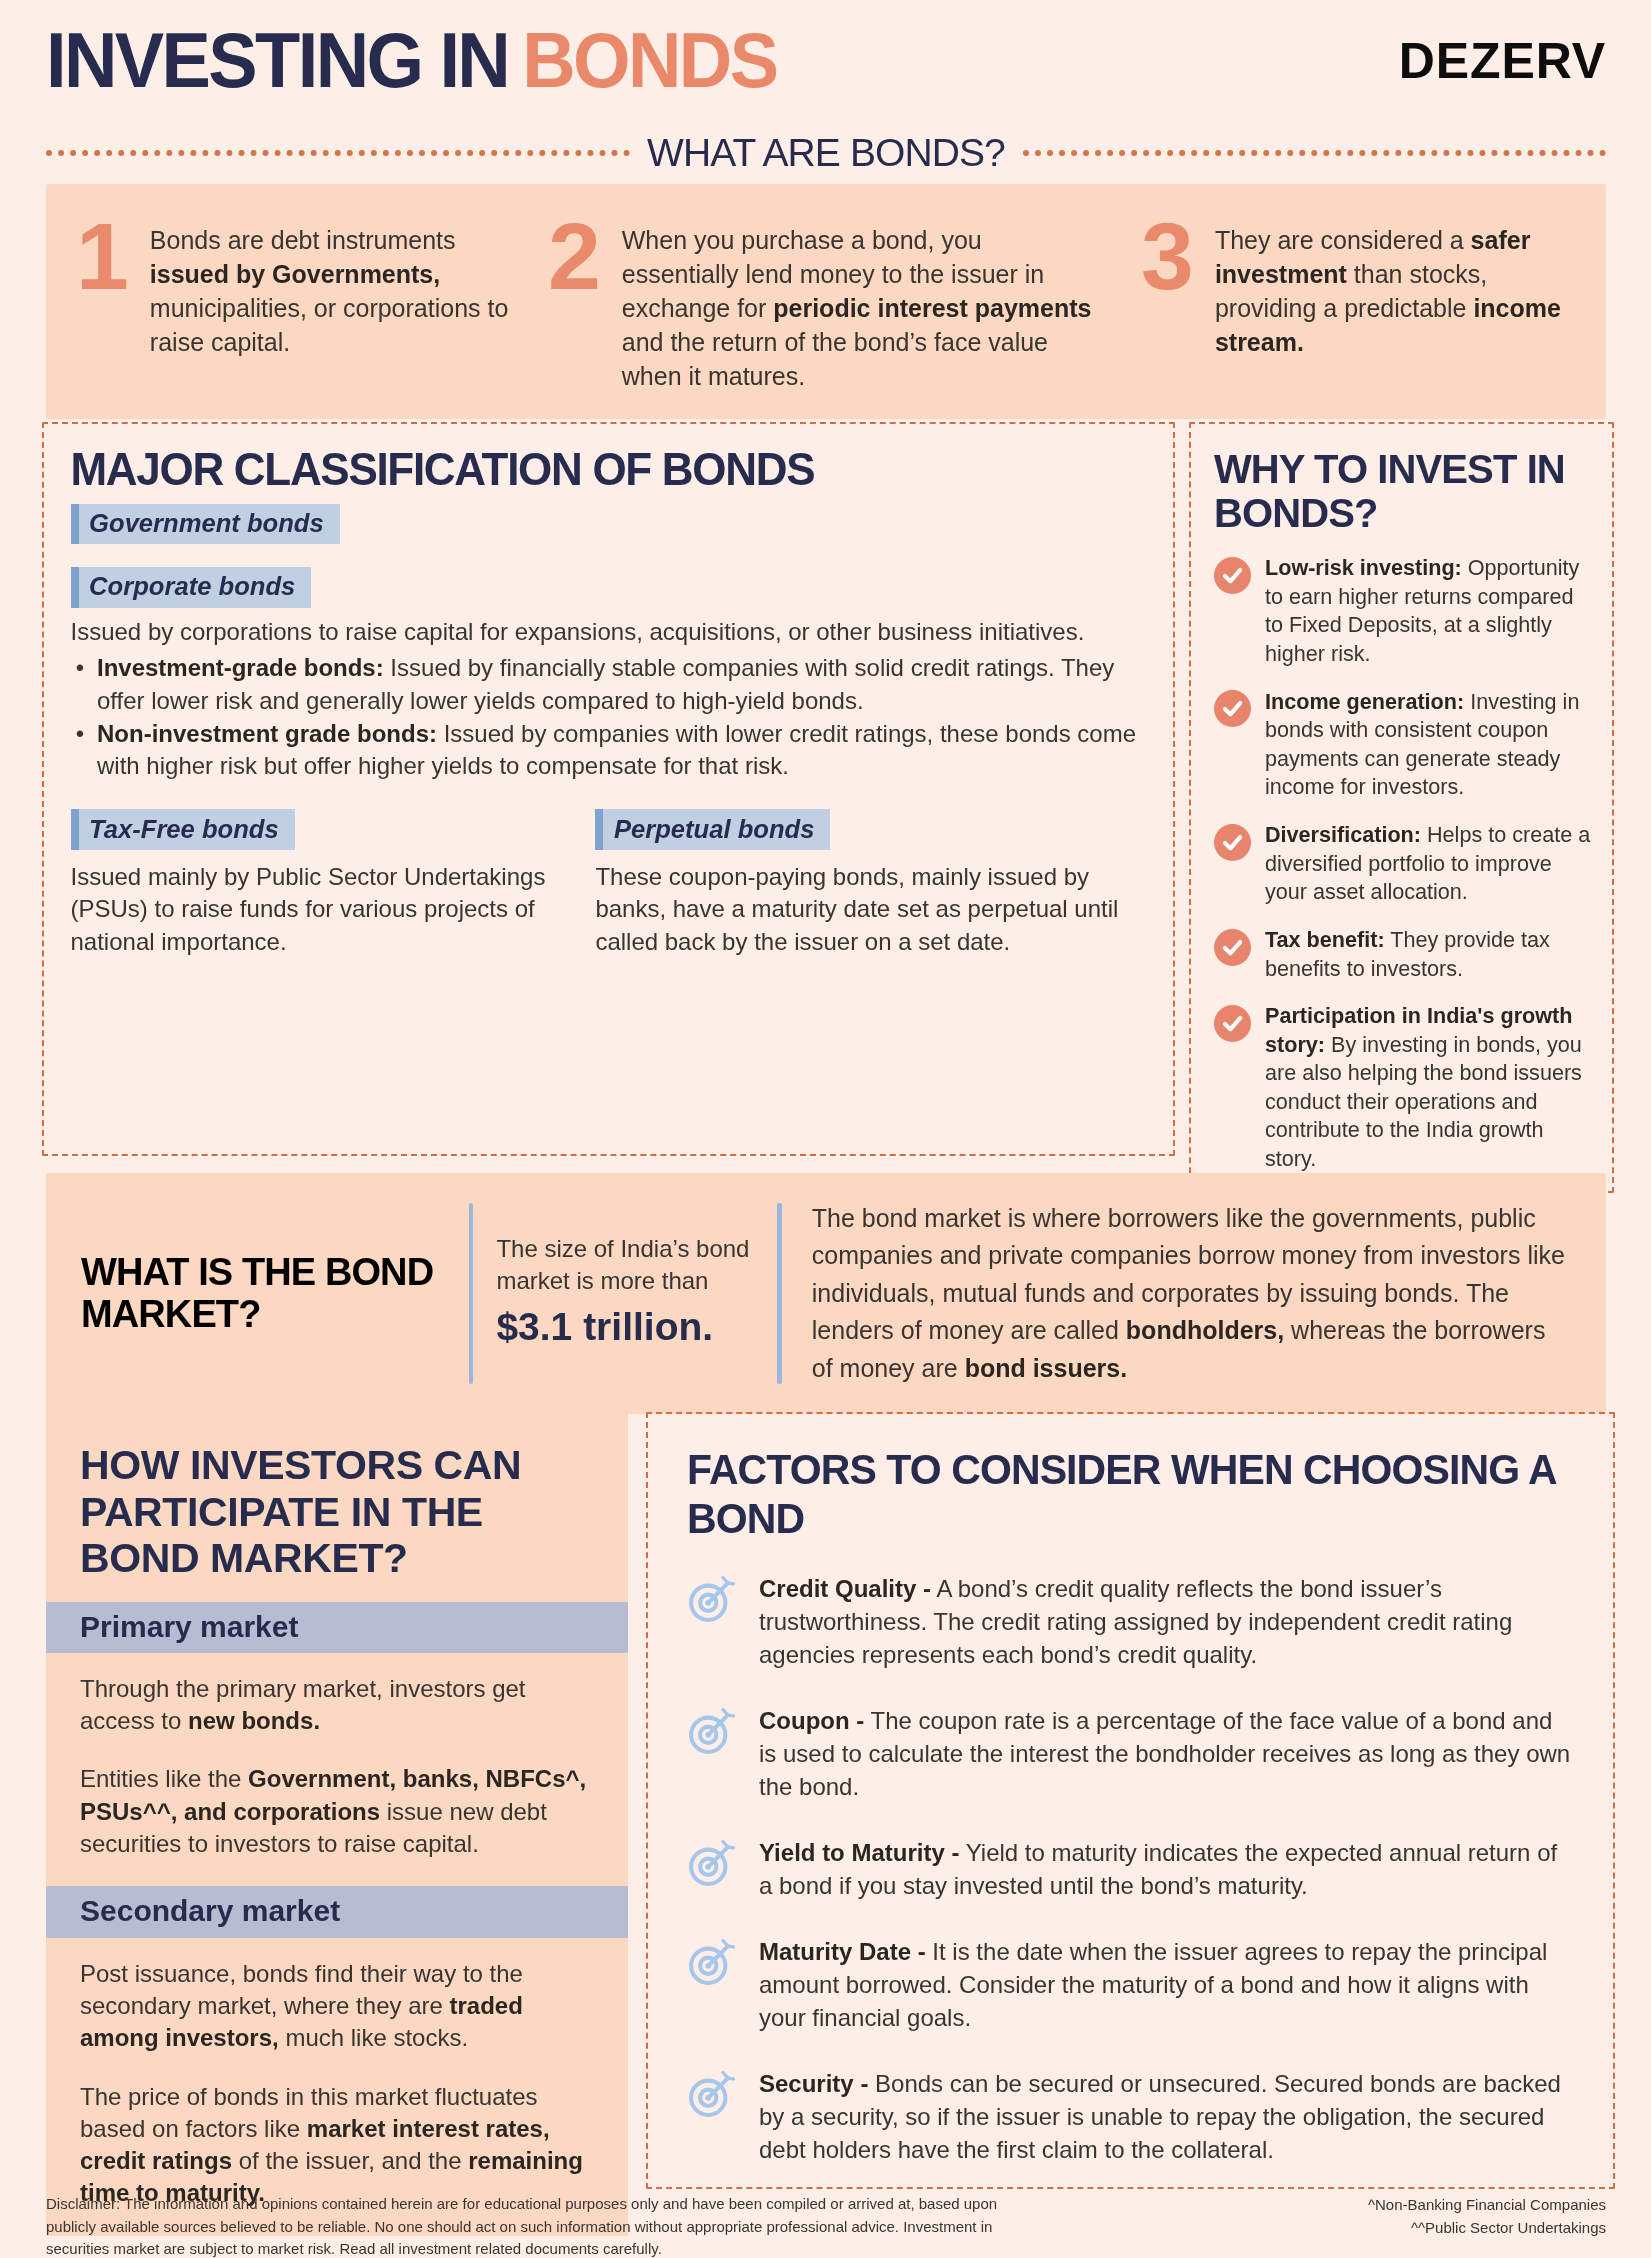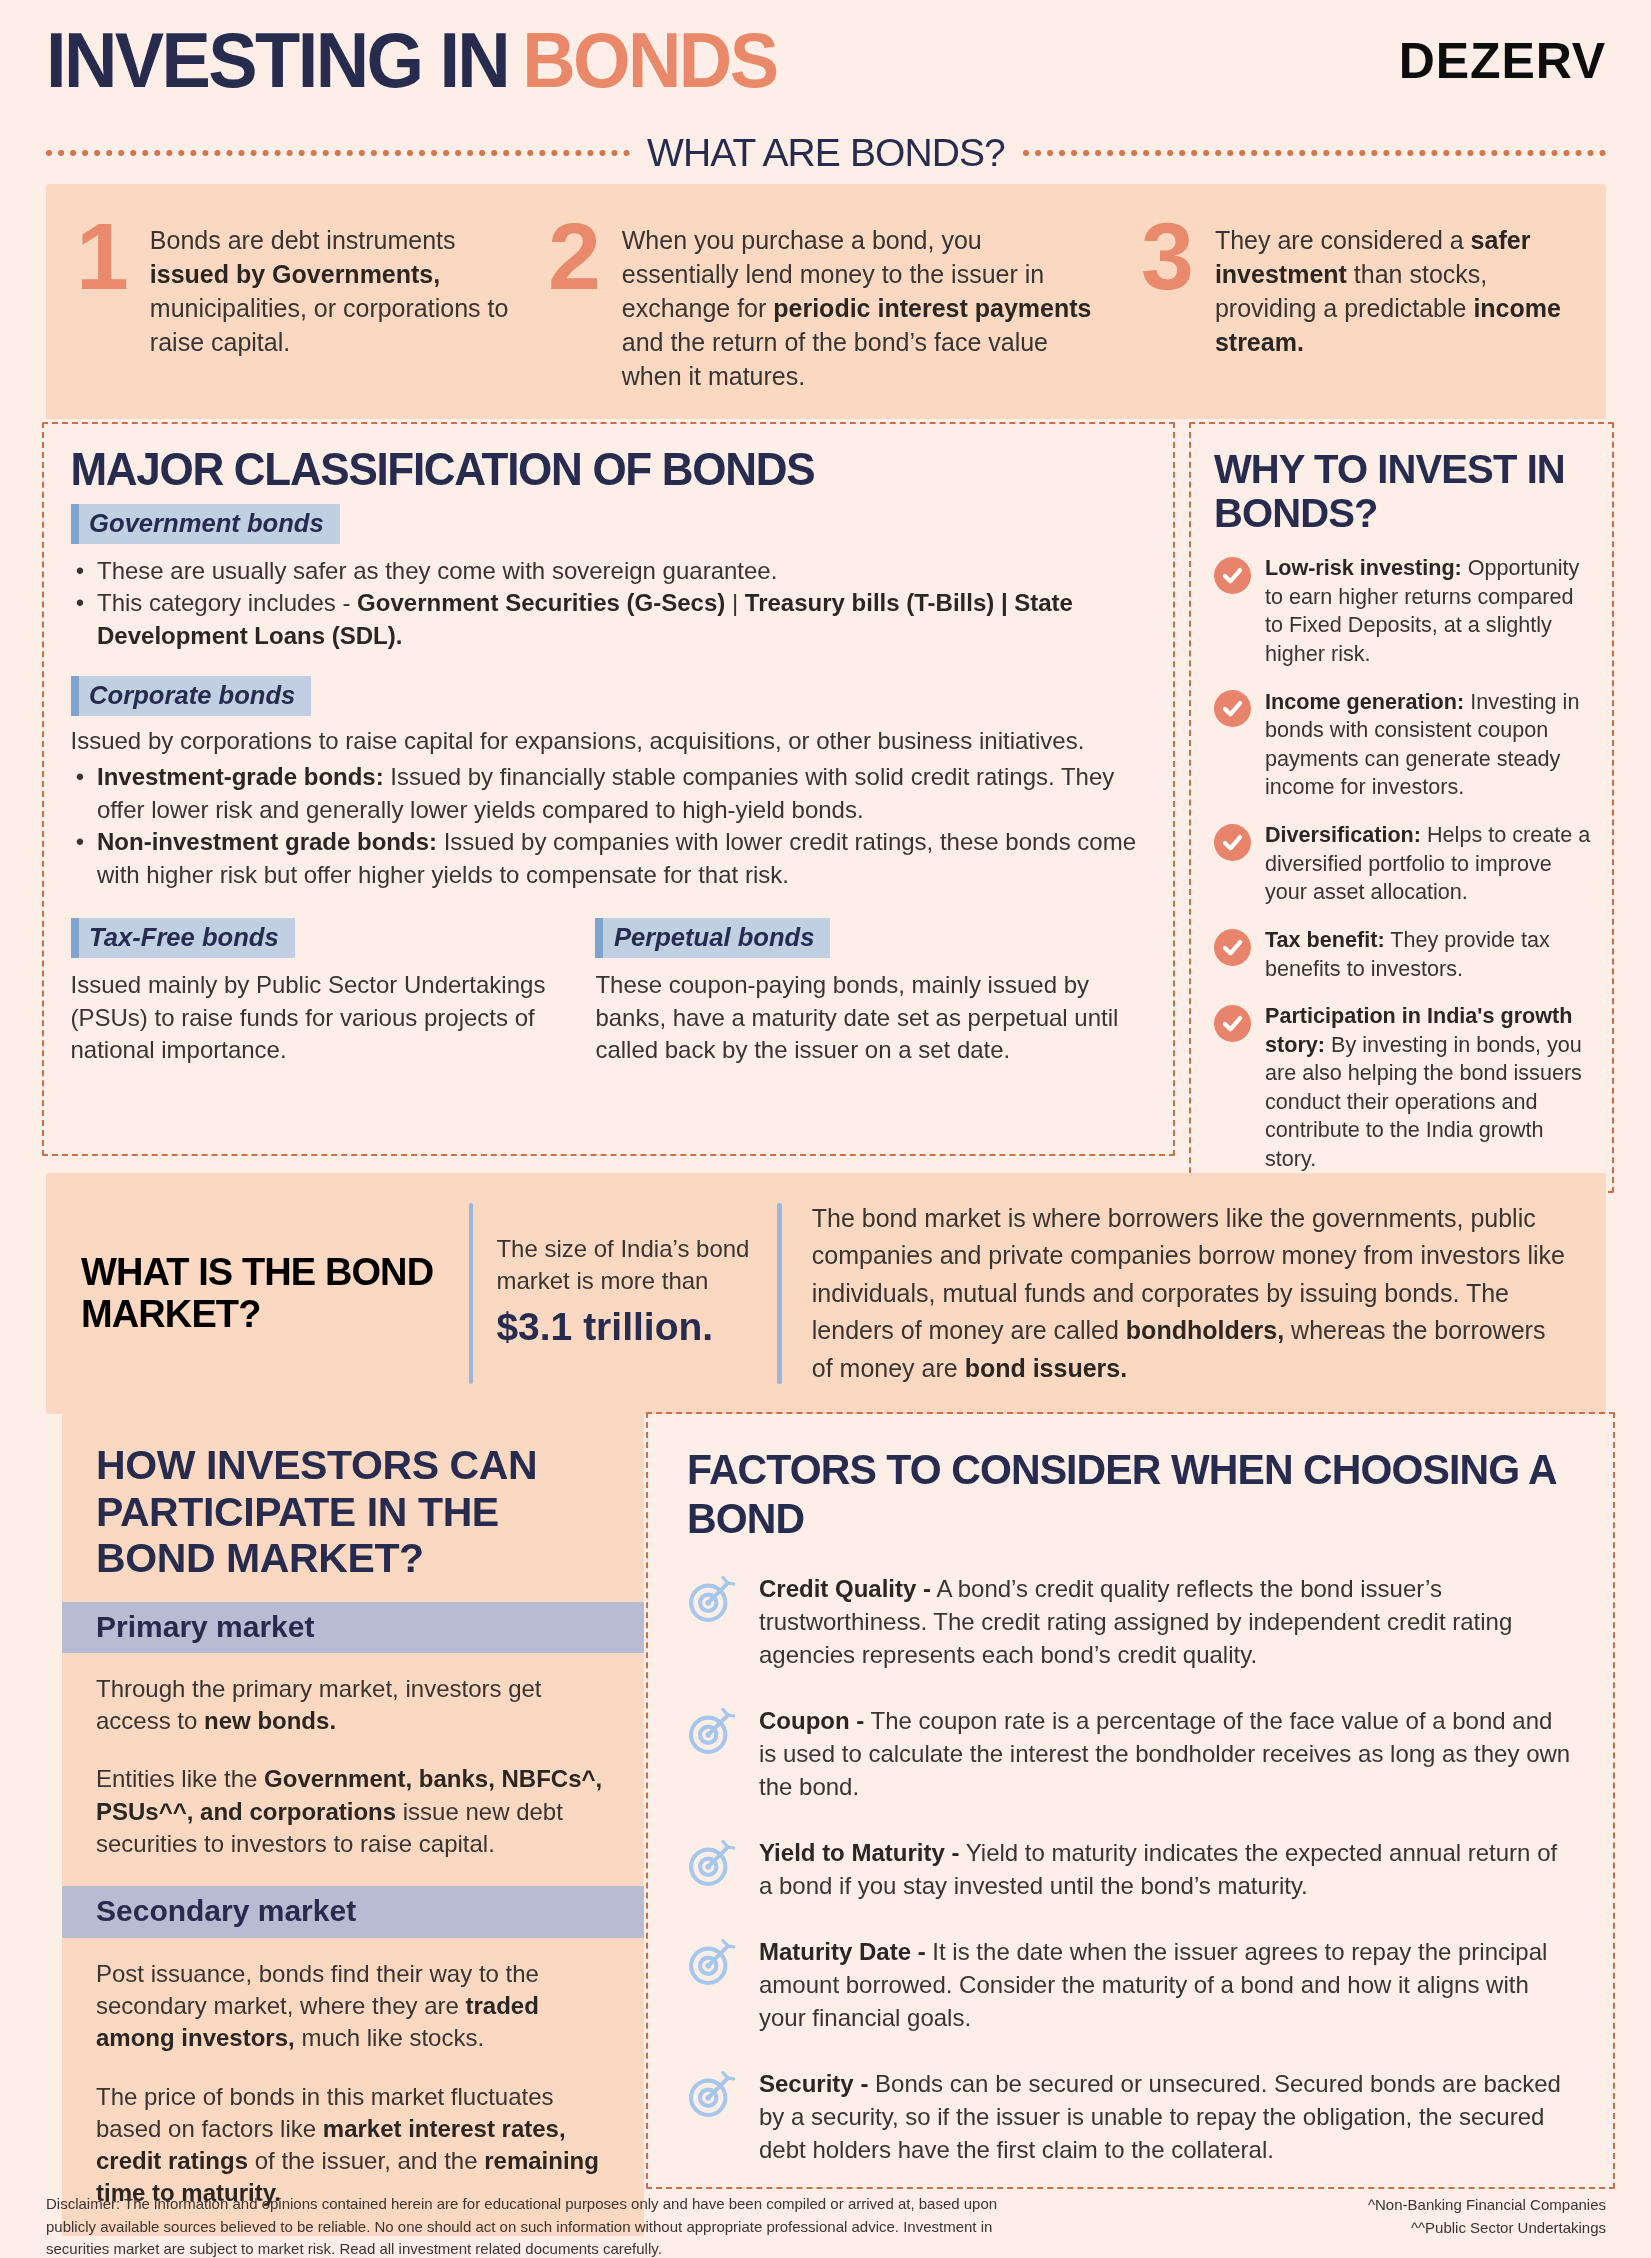--- a/index.html
+++ b/index.html
@@ -53,21 +53,21 @@
   
   .market-box{left:46px;top:1173px;width:1560px;min-height:203px;background:#fbd8c1;border-radius:2.6px;
     display:flex;align-items:stretch;padding:26.5px 35px;}
   .m-title{width:388px;align-self:center;font-size:38px;font-weight:800;color:#000000;line-height:1.12;letter-spacing:-0.9px;}
   .vdiv{width:4.4px;background:#9db7dc;border-radius:1.8px;margin:3.5px 0;flex:none;}
   .m-size{width:258px;align-self:center;padding:0 23px;font-size:24px;line-height:1.35;}
   .m-size-big{font-size:39px;font-weight:800;color:#272c4f;margin-top:3.5px;}
   .m-desc{flex:1;align-self:center;padding-left:30px;font-size:25px;line-height:1.5;}
 
   
-  .part-box{left:62px;top:1412px;width:582px;min-height:753px;background:#fbd8c1;border-radius:2.6px;padding:0 0 26.5px 0;}
+  .part-box{left:46px;top:1412px;width:582px;min-height:753px;background:#fbd8c1;border-radius:2.6px;padding:0 0 26.5px 0;}
   .part-title{padding:30px 34px 0 34px;font-size:41px;font-weight:800;color:#272c4f;line-height:1.14;letter-spacing:-0.4px;}
   .band{background:#b7bcd2;margin-top:19.4px;padding:8px 34px 9.7px 34px;font-size:30px;font-weight:700;color:#272c4f;}
   .part-box p.pp{margin:19.4px 34px 0 34px;font-size:24px;line-height:1.34;}
 
   
   .factors-box{left:646px;top:1412px;width:969px;min-height:776px;padding:32px 39px 21px 39px;}
   .factors-title{font-size:41px;font-weight:800;color:#272c4f;letter-spacing:-0.9px;line-height:1.14;transform:scaleY(1.04);transform-origin:top left;}
   .factor-item{display:flex;gap:23px;margin-top:34px;}
   .factor-item svg{flex:none;margin-top:1.8px;}
   .factor-item p{margin:0;font-size:24px;line-height:1.36;}
@@ -105,24 +105,20 @@
   <div class="intro-item">
     <div class="intro-num">3</div>
     <div class="intro-text">They are considered a <b>safer investment</b> than stocks, providing a predictable <b>income stream.</b></div>
   </div>
 </div>
 
 <div class="abs dashed class-box">
   <div class="sec-title">MAJOR CLASSIFICATION OF BONDS</div>
 
   <div class="mt14"><span class="chip">Government bonds</span></div>
-  <ul class="blist">
-    <li>These are usually safer as they come with sovereign guarantee.</li>
-    <li>This category includes - <b>Government Securities (G-Secs)</b> | <b>Treasury bills (T-Bills) | State Development Loans (SDL).</b></li>
-  </ul>
 
   <div class="mt26"><span class="chip">Corporate bonds</span></div>
   <div class="body-copy" style="margin-top:8.8px;">Issued by corporations to raise capital for expansions, acquisitions, or other business initiatives.</div>
   <ul class="blist" style="margin-top:3.5px;">
     <li><b>Investment-grade bonds:</b> Issued by financially stable companies with solid credit ratings. They offer lower risk and generally lower yields compared to high-yield bonds.</li>
     <li><b>Non-investment grade bonds:</b> Issued by companies with lower credit ratings, these bonds come with higher risk but offer higher yields to compensate for that risk.</li>
   </ul>
 
   <div class="two-col">
     <div>

